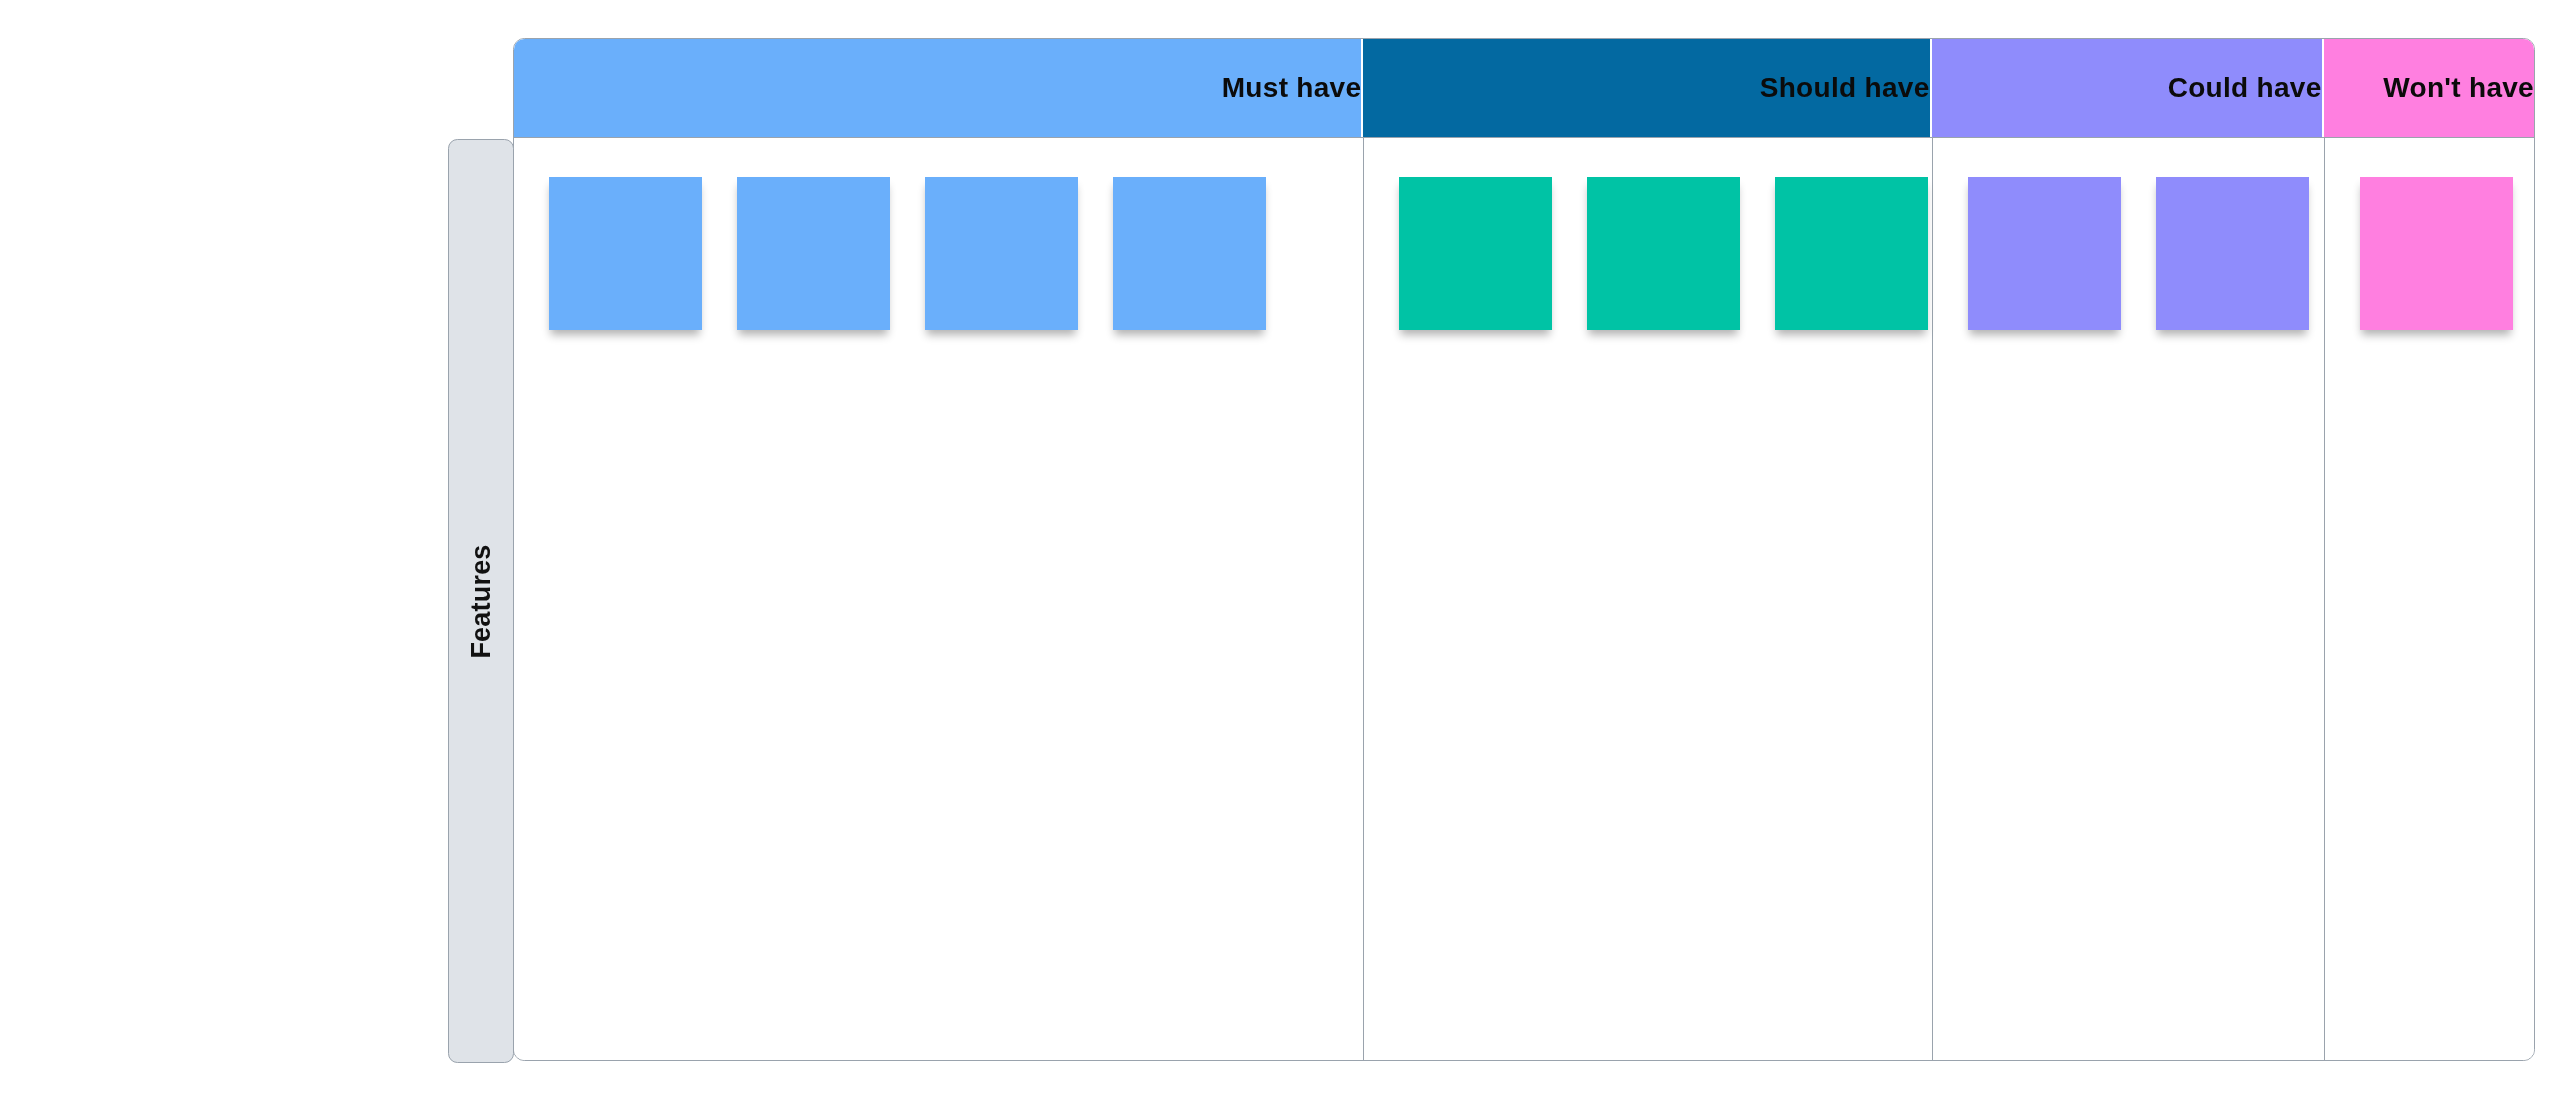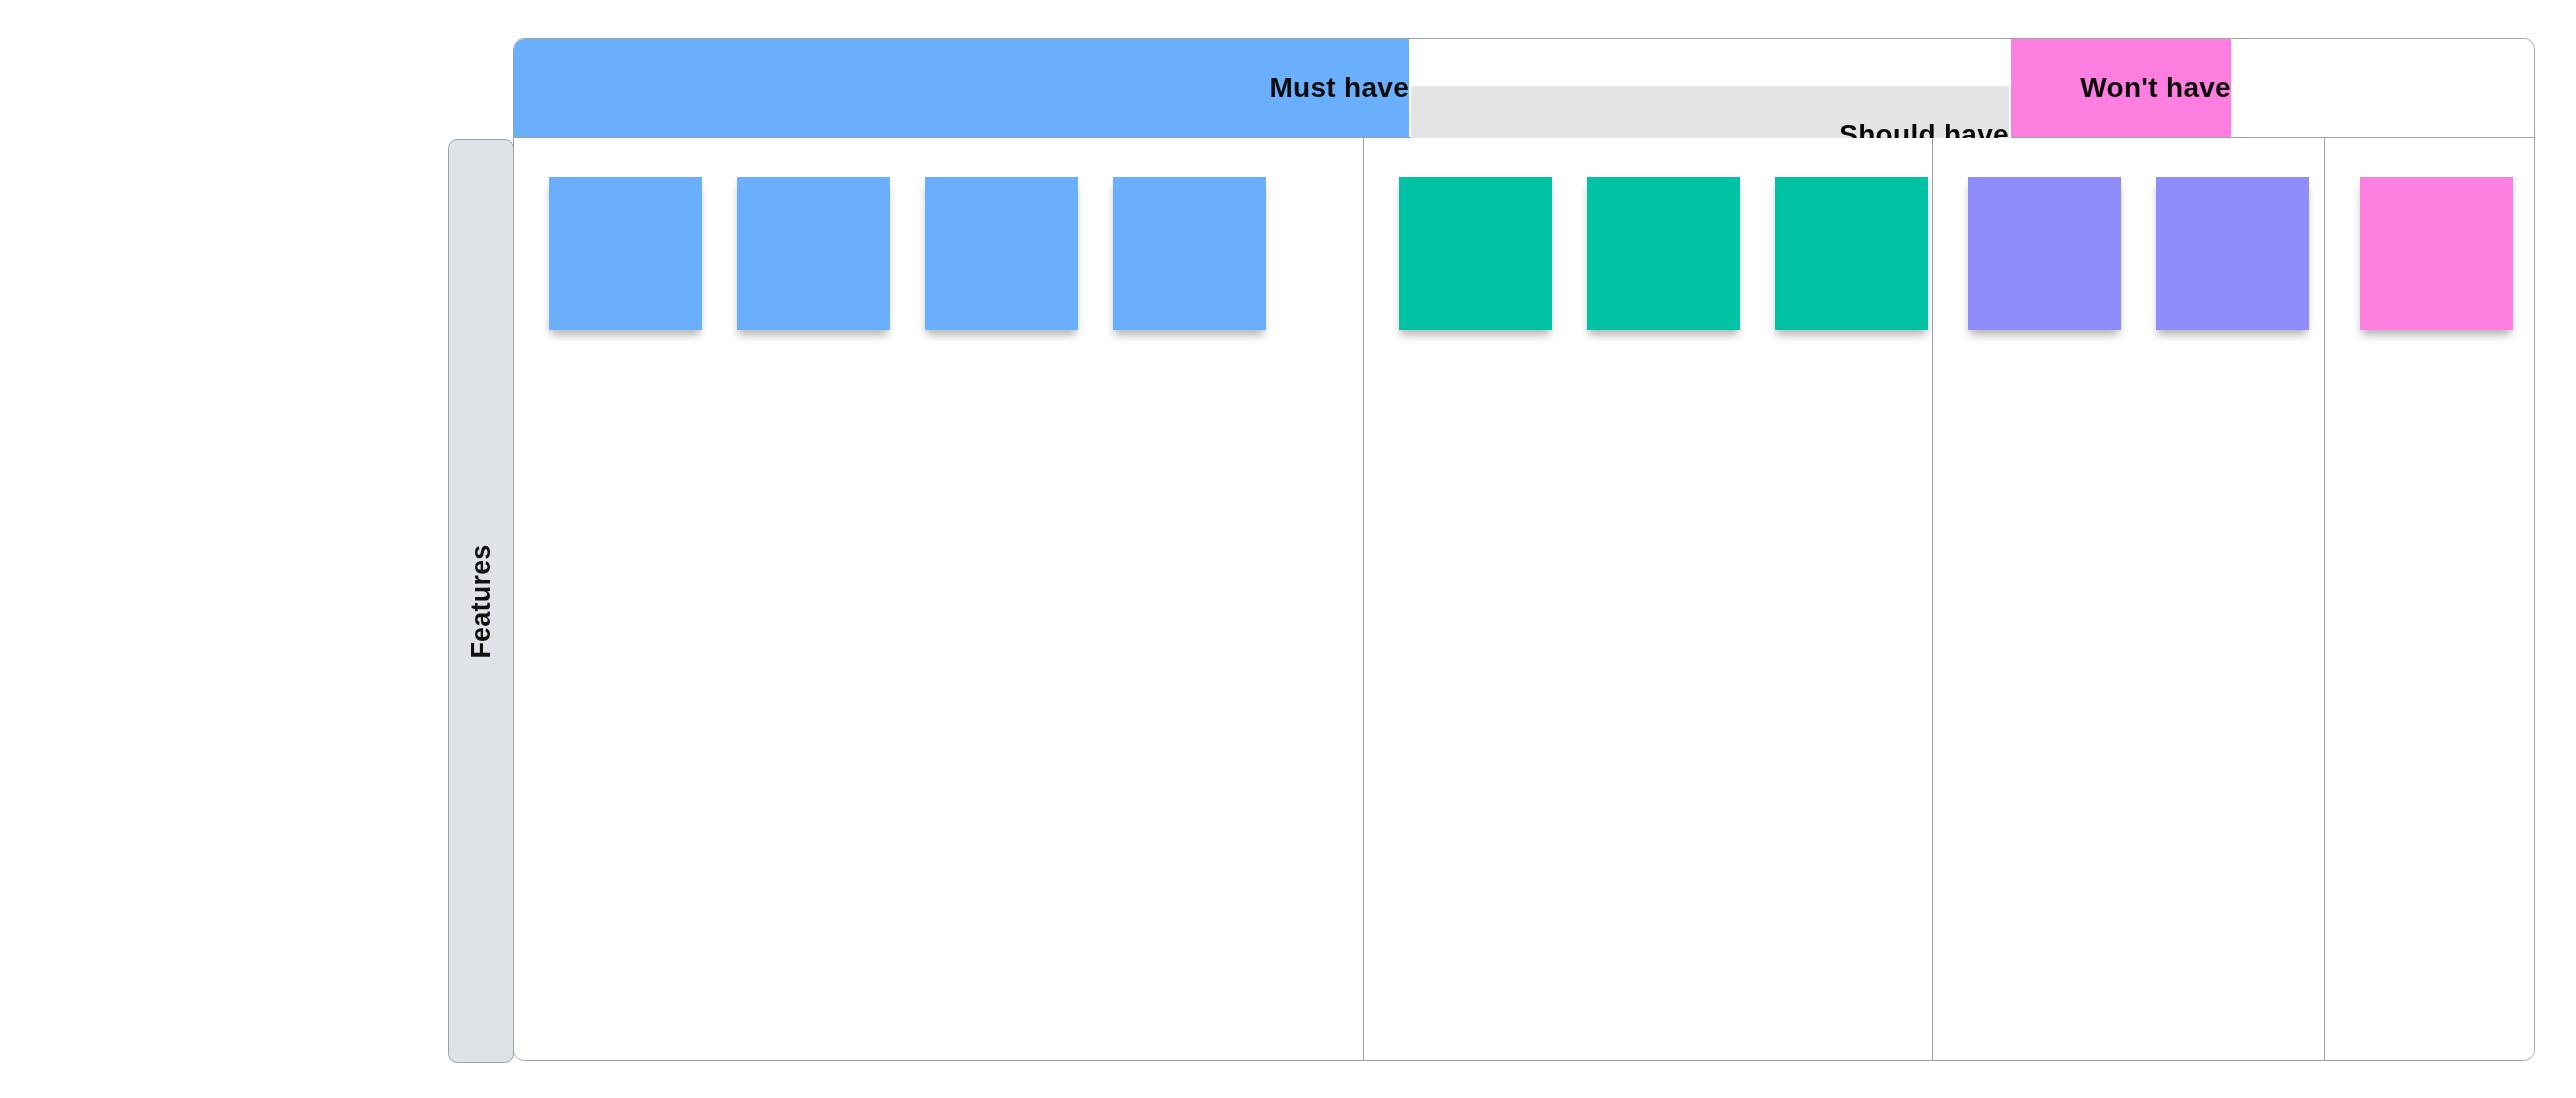--- a/index.html
+++ b/index.html
@@ -124,22 +124,25 @@
   <div class="row-label-panel">
     <span class="row-label-text">Features</span>
   </div>
 
   <div class="board-frame">
 
     <div class="header-row">
       <div class="header-cell" style="width:897px;background:#6aaffb;">
         <span>Must have</span>
       </div>
-      <div class="header-cell" style="width:600px;background:#e5e5e5;margin-top:47px;">
+      <div class="header-cell" style="width:600px;background:#0369a1;">
         <span>Should have</span>
+      </div>
+      <div class="header-cell" style="width:414px;background:#8f8cfc;">
+        <span>Could have</span>
       </div>
       <div class="header-cell" style="width:220px;background:#ff7fe0;">
         <span>Won't have</span>
       </div>
     </div>
 
     <div class="board-body">
 
       <div class="column" style="width:897px;">
         <div class="notes-wrap">

